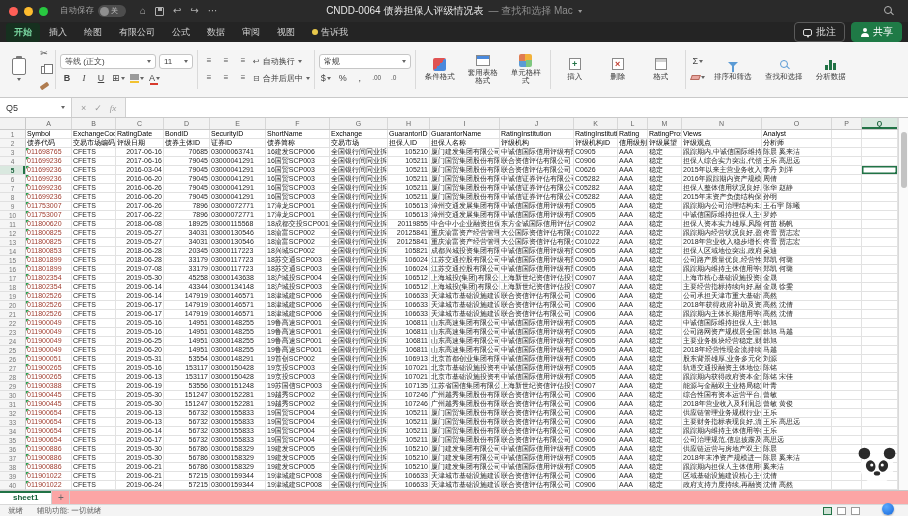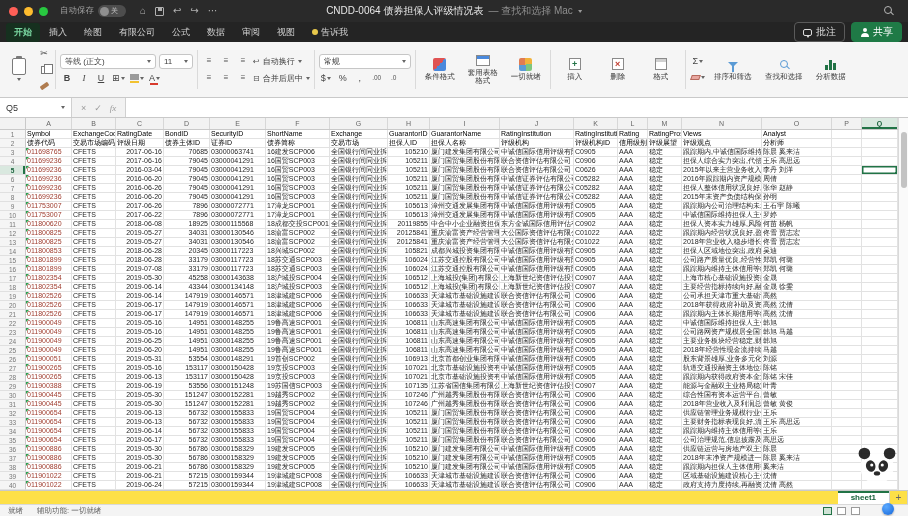--- a/index.html
+++ b/index.html
@@ -110,21 +110,21 @@
   .cell.hdr{color:#000;}
   .cell.num{text-align:right;}
   .cell.sym{color:#9e3a2c;}
   .cell.sym::before{content:'';position:absolute;top:0;left:0;border-top:3px solid #2e9e4f;border-right:3px solid transparent;}
   .cell.selcell{box-shadow:inset 0 0 0 1.5px #217346;background:#fff;}
   .cell.selcell::after{content:'';position:absolute;right:0;bottom:0;width:2.5px;height:2.5px;background:#217346;}
   .vscroll{width:10px;flex:none;background:#fafafa;border-left:1px solid #d9d9d9;position:relative;}
   .vthumb{position:absolute;top:14px;left:1.5px;width:6px;height:56px;border-radius:3px;background:#c3c3c3;}
 
   
-  .sheetbar{height:14px;background:#fde047;border-top:1px solid #c9c9c9;display:flex;align-items:stretch;flex:none;font-size:8px;color:#555;justify-content:flex-end;}
+  .sheetbar{height:14px;background:#fca5a5;border-top:1px solid #c9c9c9;display:flex;align-items:stretch;flex:none;font-size:8px;color:#555;}
   .stabs{display:flex;align-items:stretch;}
   .stab{background:#fff;color:#17603a;font-weight:bold;display:flex;align-items:center;padding:0 13px;border-right:1px solid #d0d0d0;box-shadow:inset 0 2px 0 #217346;}
   .saddbtn{width:18px;display:flex;align-items:center;justify-content:center;color:#666;font-size:10px;border-right:1px solid #d0d0d0;}
 
   
   .statusbar{height:12px;background:#f4f4f4;border-top:1px solid #d9d9d9;display:flex;align-items:center;font-size:7.5px;color:#666;padding:0 8px;gap:14px;flex:none;}
   .sb-right{margin-left:auto;display:flex;align-items:center;gap:5px;margin-right:40px;}
   .vicon{width:9px;height:8px;border:1px solid #9a9a9a;background:#fff;display:block;}
   .vicon.active{background:#cfe3d6;border-color:#217346;}
 
@@ -289,21 +289,21 @@
       <div class="lbtn">
         <span class="iconbox">
             <span class="ic-table"></span>
           </span>
         <span class="lab">套用表格格式</span>
       </div>
       <div class="lbtn">
         <span class="iconbox">
             <span class="ic-cs"></span>
           </span>
-        <span class="lab">一切就绪</span>
+        <span class="lab">单元格样式</span>
       </div>
     </div>
     <div class="rsep"></div>
 
     <div class="rgroup stylerow">
       <div class="lbtn">
         <span class="iconbox">
             <span class="ic-box plus">+</span>
           </span>
         <span class="lab">插入</span>

